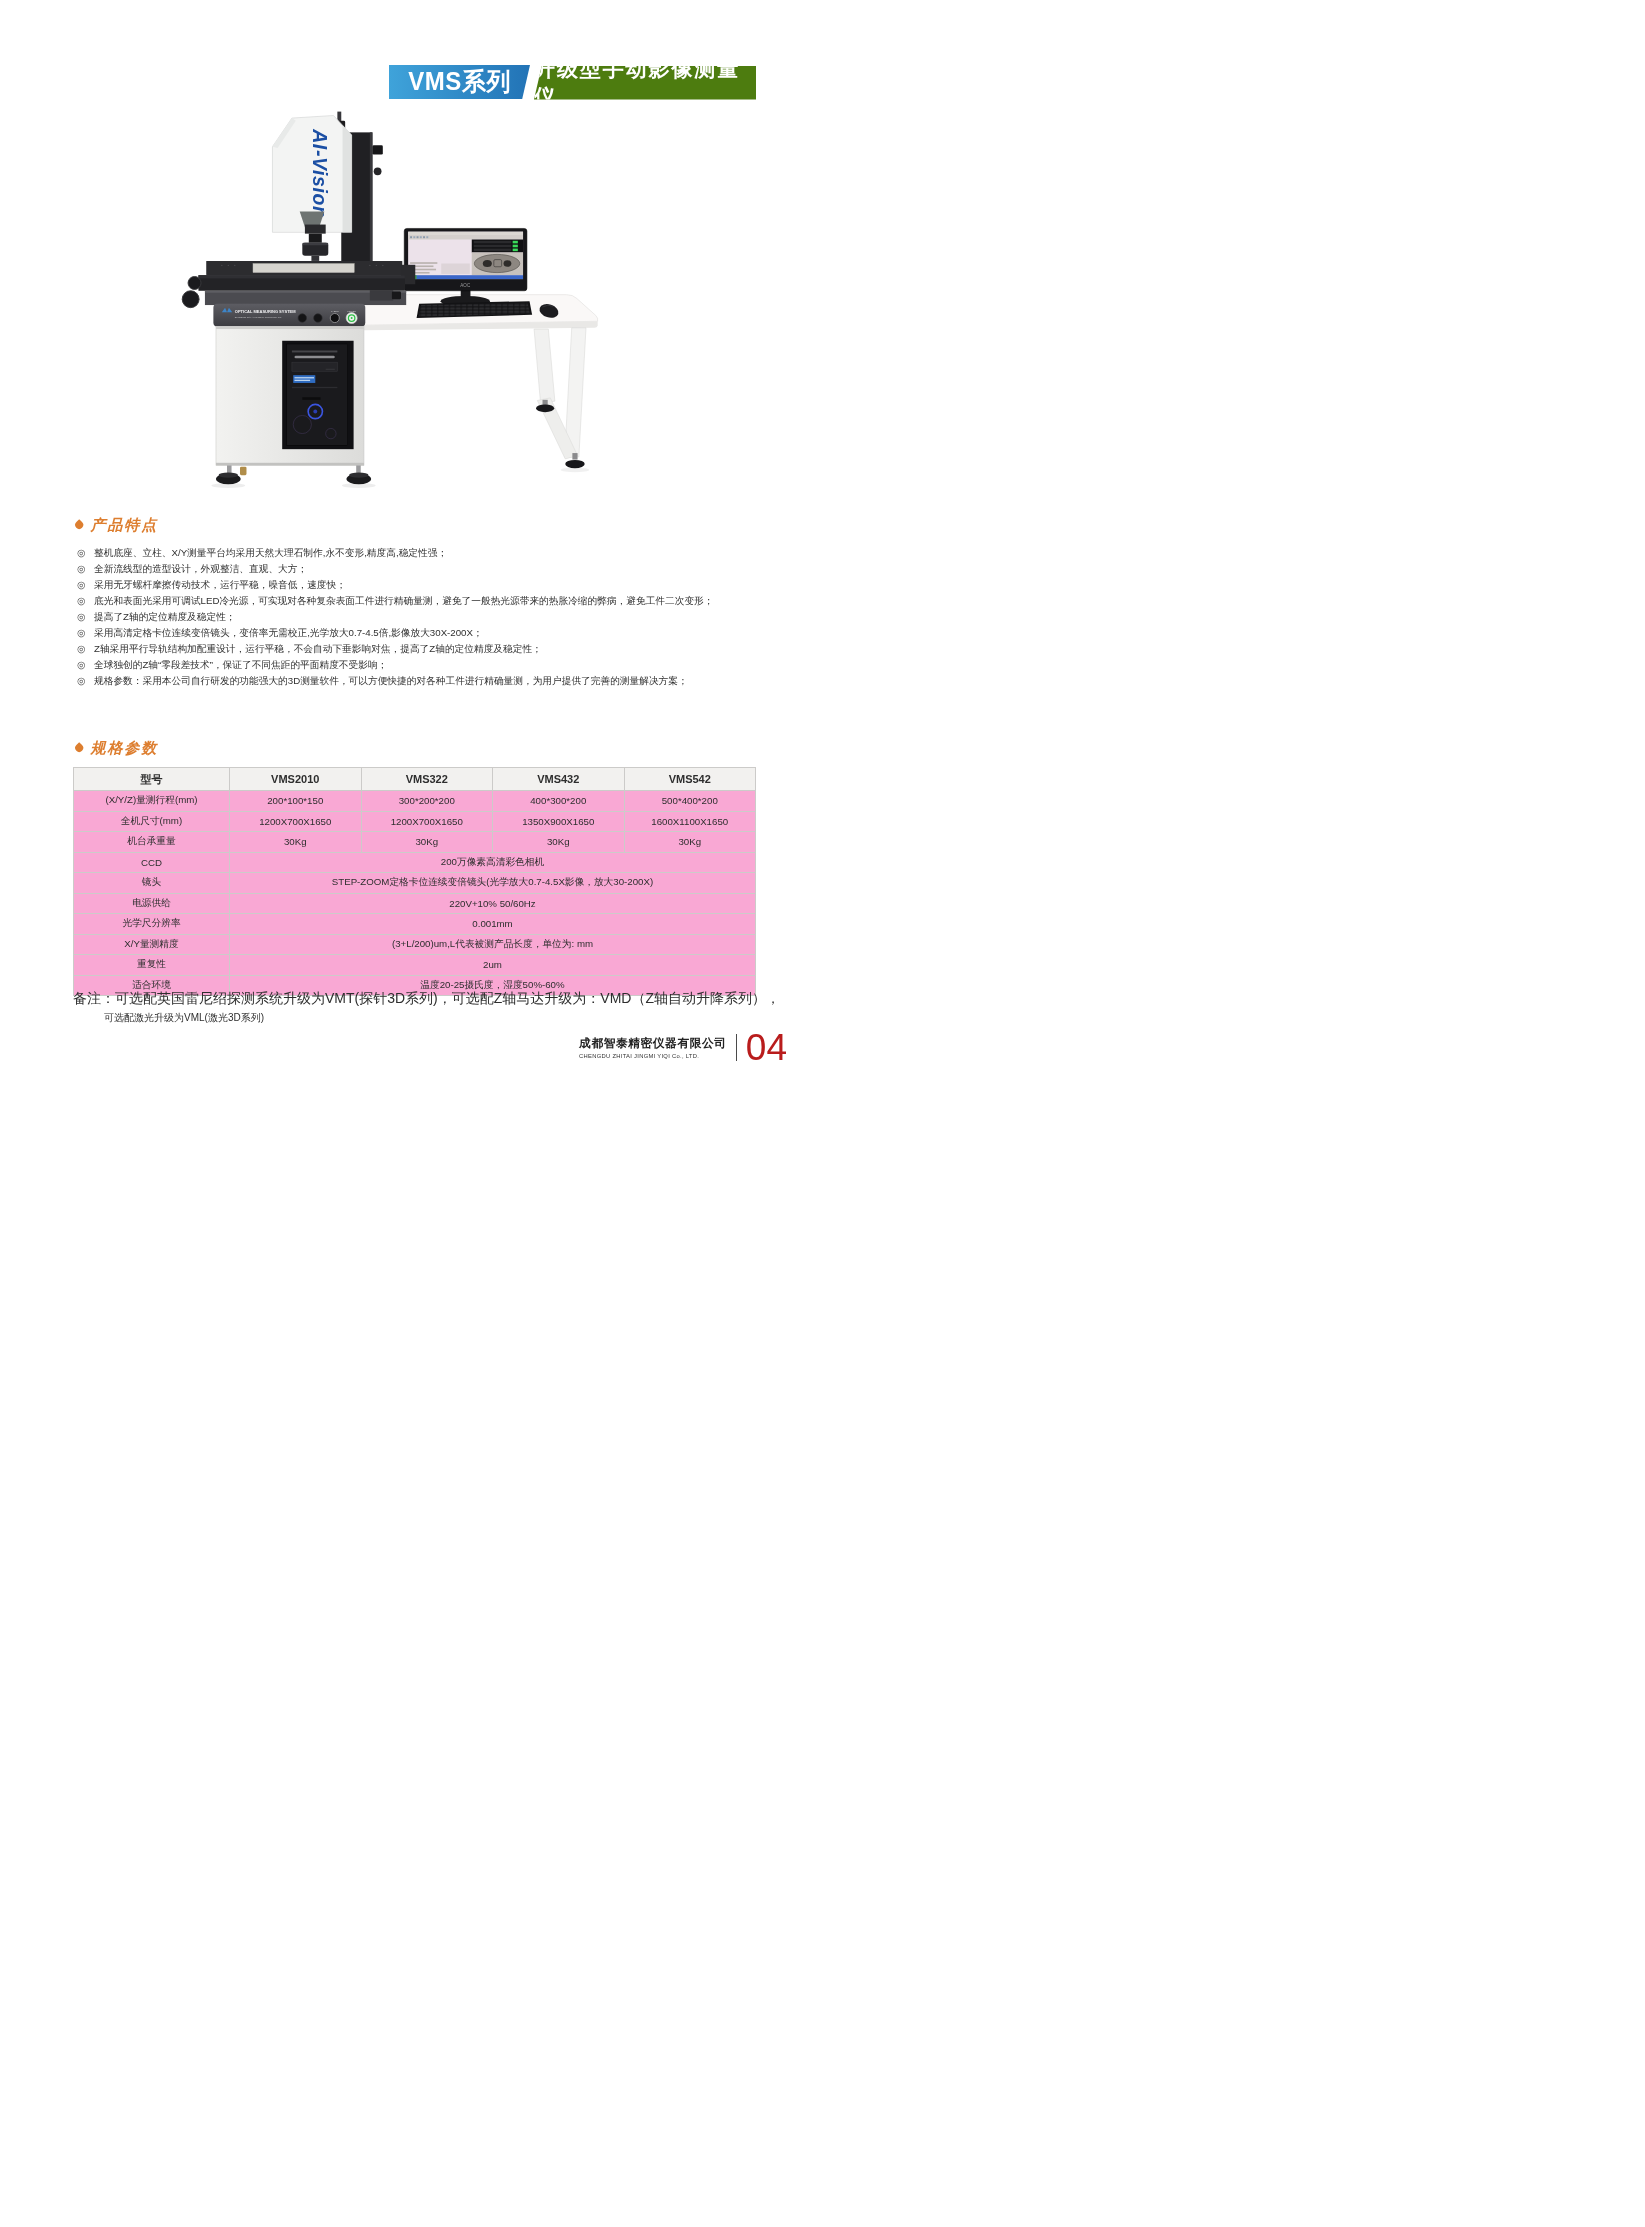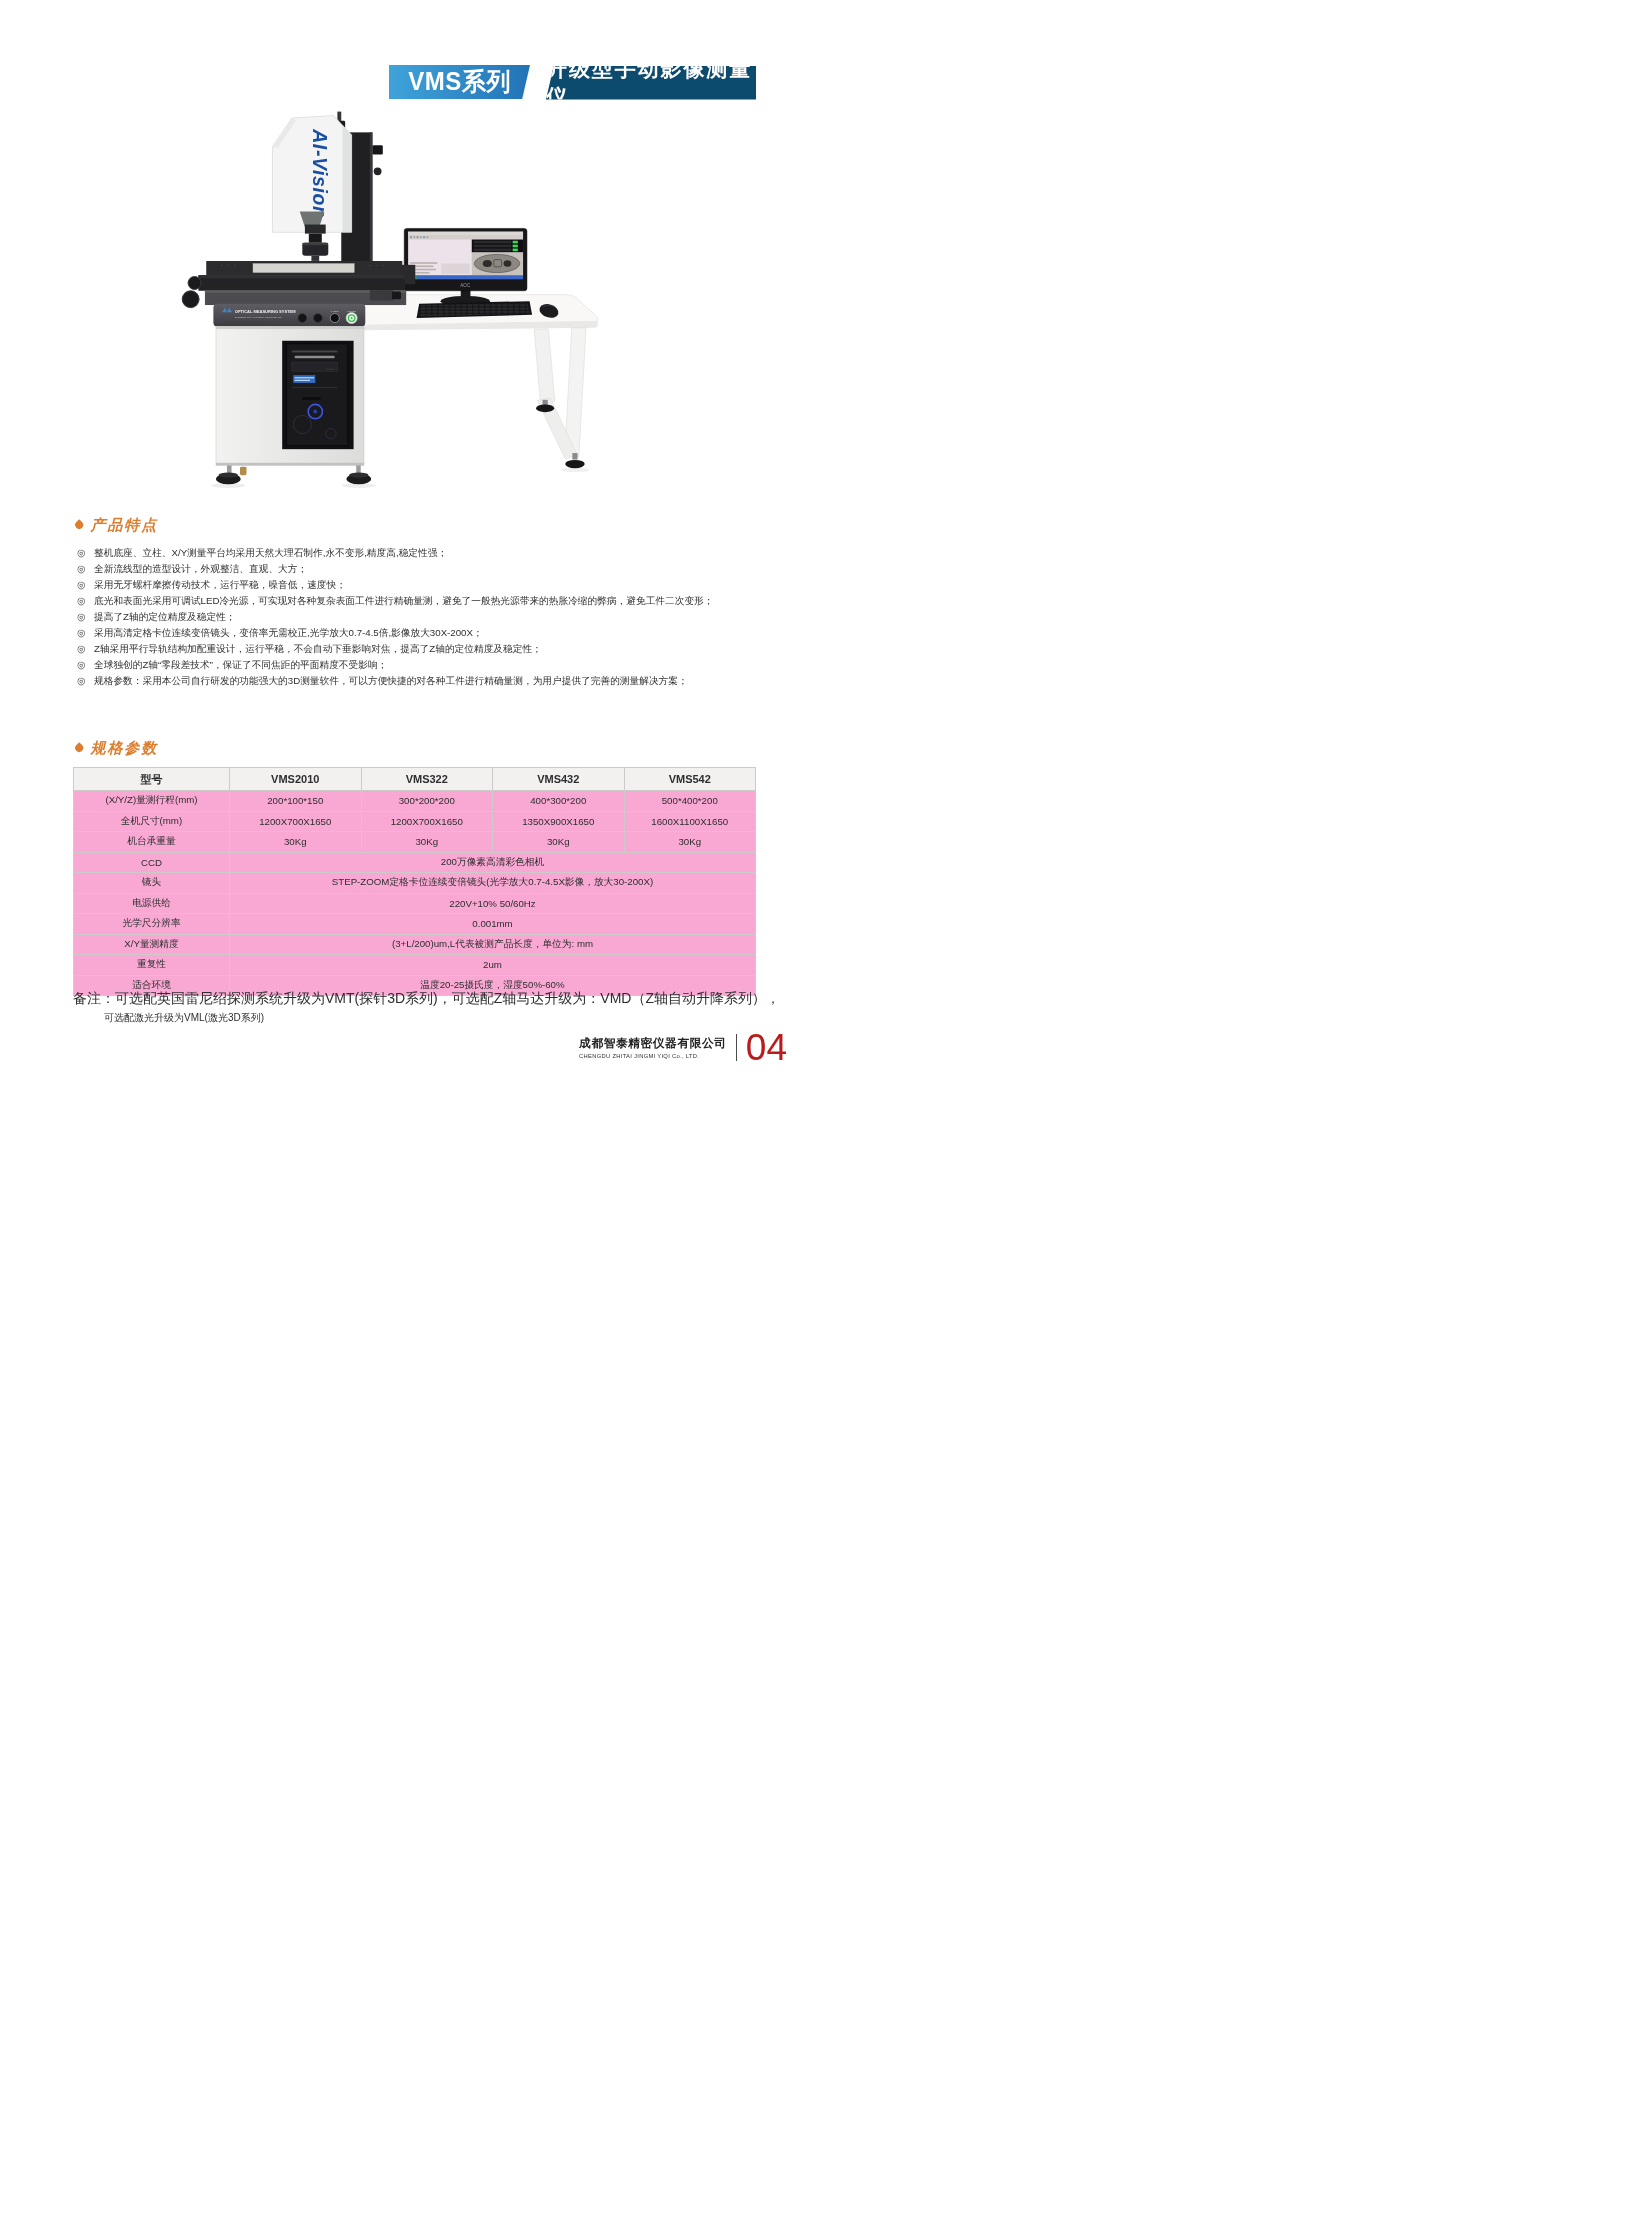--- a/index.html
+++ b/index.html
@@ -5,23 +5,23 @@
   html,body{margin:0;padding:0;background:#ffffff;}
   .page{position:relative;width:823px;height:1114px;background:#fff;overflow:hidden;
         font-family:"Liberation Sans", sans-serif;color:#2e2e2e;}
   
   .hdr{position:absolute;top:65px;left:389px;width:367px;height:34px;}
   .hdr-blue{position:absolute;left:0;top:0;width:141px;height:34px;
             background:linear-gradient(to right,#3fa3da 0%,#2273b6 100%);
             clip-path:polygon(0 0,100% 0,calc(100% - 7.8px) 100%,0 100%);
             display:flex;align-items:flex-start;justify-content:center;}
   .hdr-blue span{color:#fff;font-size:25px;font-weight:800;letter-spacing:0.6px;transform:scaleX(.96);}
-  .hdr-gray{position:absolute;left:145px;top:0.6px;right:0;height:34px;background:#0c4a6e;
+  .hdr-gray{position:absolute;left:145px;top:0.6px;right:0;height:34px;background:#4d7c0f;
             clip-path:polygon(7.8px 0,100% 0,100% 100%,0 100%);
-            display:flex;align-items:center;justify-content:center;margin-left:12px;}
+            display:flex;align-items:center;justify-content:center;}
   .hdr-gray span{color:#fff;font-size:21px;font-weight:700;letter-spacing:1.9px;}
   
   .sec-head{position:absolute;display:flex;align-items:center;gap:7.1px;color:#DD7E2F;
             font-size:15px;font-weight:700;letter-spacing:1.9px;font-style:italic;}
   .drop{width:8.4px;height:8.4px;background:#DD7E2F;border-radius:0 50% 50% 50%;
         transform:rotate(45deg);flex:0 0 auto;}
   
   .features{position:absolute;left:77px;top:545px;width:681px;}
   .feature-item{display:flex;align-items:flex-start;line-height:16px;font-size:9.7px;color:#303030;}
   .feature-item .bullet{width:17px;flex:0 0 auto;color:#4a4a4a;font-size:9.7px;}

